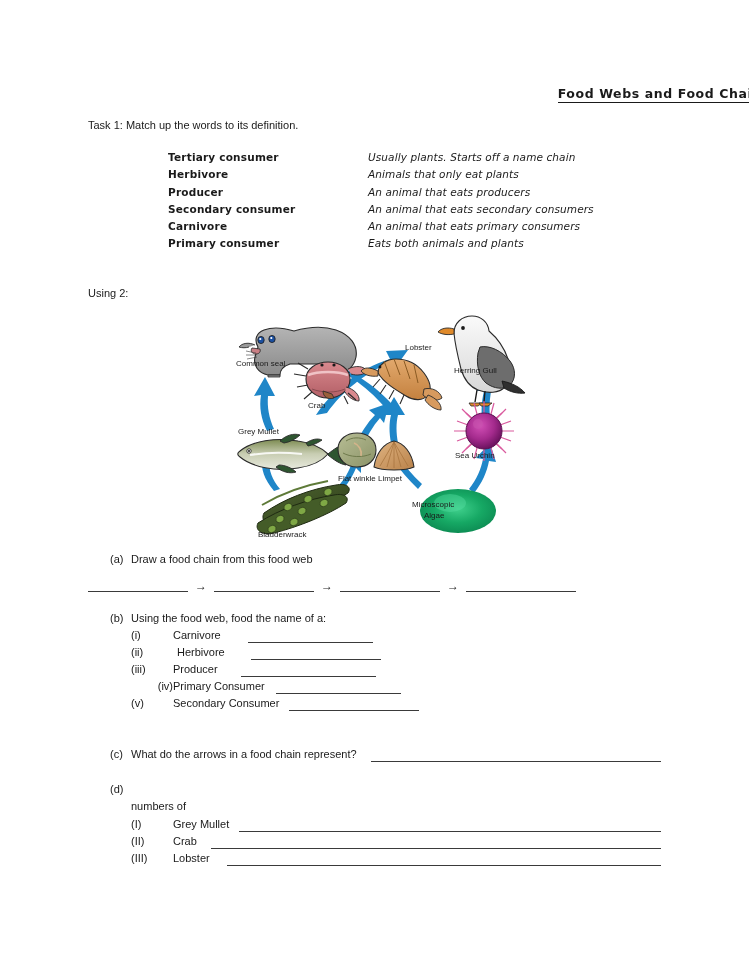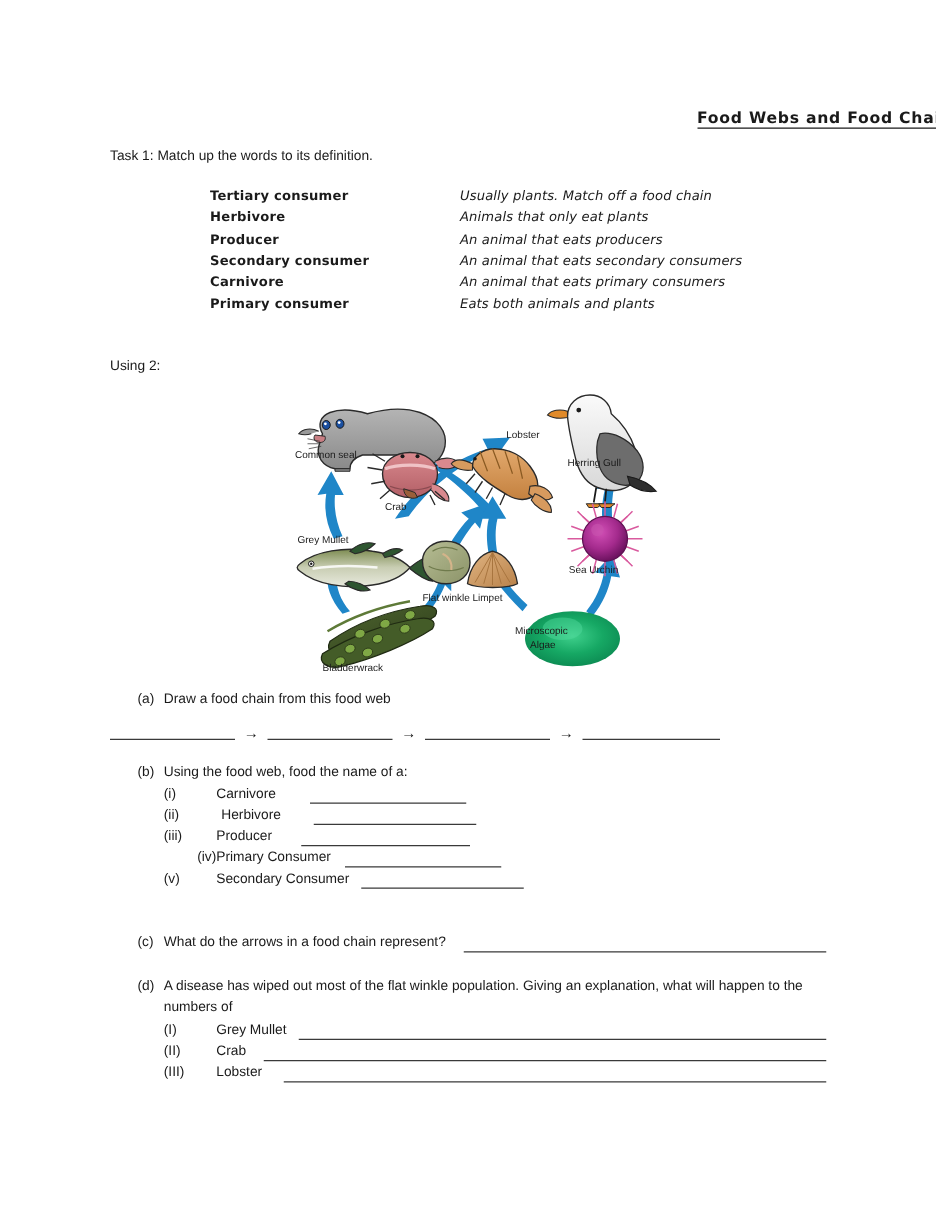--- a/index.html
+++ b/index.html
@@ -62,21 +62,21 @@
 
   <div class="title">
     <span>Food Webs and Food Chains</span>
   </div>
 
   <div class="task1">Task 1: Match up the words to its definition.</div>
 
   <div class="match">
     <div class="match-row">
       <div class="m-term">Tertiary consumer</div>
-      <div class="m-def">Usually plants.  Match off a food chain</div>
+      <div class="m-def">Usually plants.  Starts off a name chain</div>
     </div>
     <div class="match-row">
       <div class="m-term">Herbivore</div>
       <div class="m-def">Animals that only eat plants</div>
     </div>
     <div class="match-row">
       <div class="m-term">Producer</div>
       <div class="m-def">An animal that eats producers</div>
     </div>
     <div class="match-row">
@@ -338,21 +338,20 @@
     <span class="rn">(v)</span>
     <span class="nm" style="left:42px;">Secondary Consumer</span>
     <span class="blank" style="left:158px;top:1px;width:130px;"></span>
   </div>
 
   <div class="q-label" style="left:110px;top:748px;">(c)</div>
   <div class="q-text" style="left:131px;top:748px;">What do the arrows in a food chain represent?</div>
   <span class="dline" style="left:371px;top:749px;width:290px;"></span>
 
   <div class="q-label" style="left:110px;top:783px;">(d)</div>
-  <div class="q-text" style="left:131px;top:783px;width:540px;">A disease has wiped out most of the flat winkle population. Giving an explanation, what will happen to the</div>
   <div class="q-text" style="left:131px;top:800px;">numbers of</div>
 
   <div class="sub" style="left:131px;top:818px;width:540px;height:17px;">
     <span class="rn">(I)</span>
     <span class="nm" style="left:42px;">Grey Mullet</span>
     <span class="blank" style="left:108px;top:1px;width:422px;"></span>
   </div>
   <div class="sub" style="left:131px;top:835px;width:540px;height:17px;">
     <span class="rn">(II)</span>
     <span class="nm" style="left:42px;">Crab</span>

